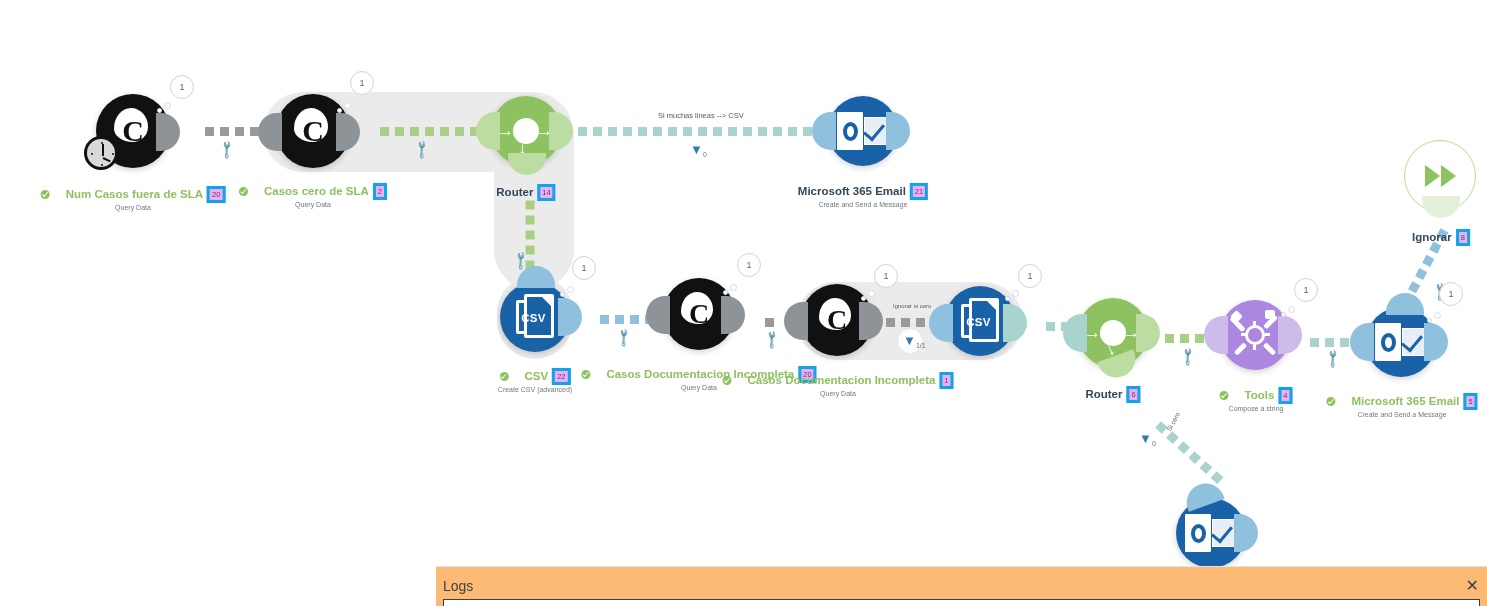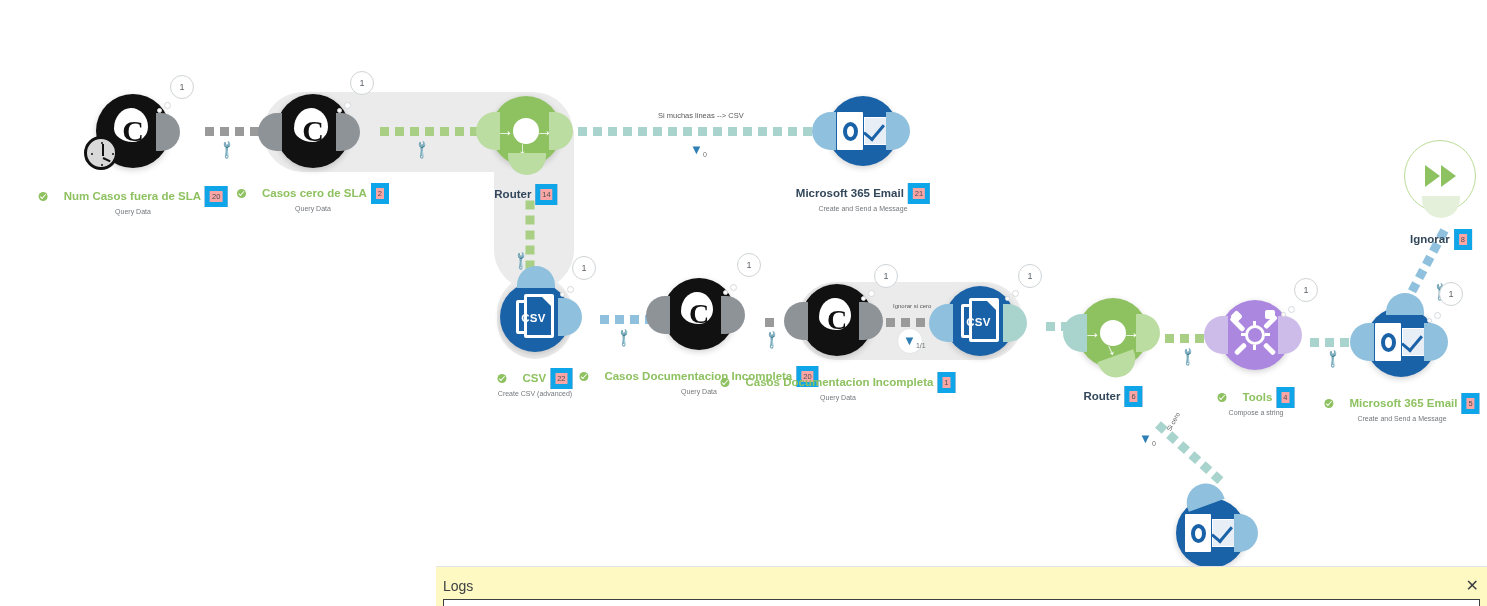--- a/index.html
+++ b/index.html
@@ -178,27 +178,27 @@
     content: "";
     position: absolute;
     left: 2.6px; top: 1.4px;
     width: 2.4px; height: 4.6px;
     border: solid #fff;
     border-width: 0 1.2px 1.2px 0;
     transform: rotate(42deg);
   }
   .cap-badge {
     display: inline-block;
-    border: 5px solid #0ea5e9;
+    border: 3px solid #0ea5e9;
     color: #4a4e52;
     font-size: 7.5px;
     font-weight: normal;
     line-height: 1;
     padding: 1.5px 2px;
-    background: #fca5a5;
+    background: #f0abfc;
     min-width: 11px;
     text-align: center;
   }
 
   
   .c-glyph {
     font-family: "Liberation Serif", serif;
     font-weight: bold;
     color: #ffffff;
     position: relative;
@@ -339,21 +339,21 @@
     width: 3px; height: 5px; background: #fff;
   }
 
   
   #logs-panel {
     position: absolute;
     left: 436px;
     top: 566px;
     width: 1051px;
     height: 40px;
-    background: #fef9c3;
+    background: #fdba74;
     border-top: 1px solid #e1e4e6;
     z-index: 30;
   }
   #logs-title {
     position: absolute;
     left: 7px; top: 11px;
     font-size: 14px;
     color: #3c4043;
   }
   #logs-close {

